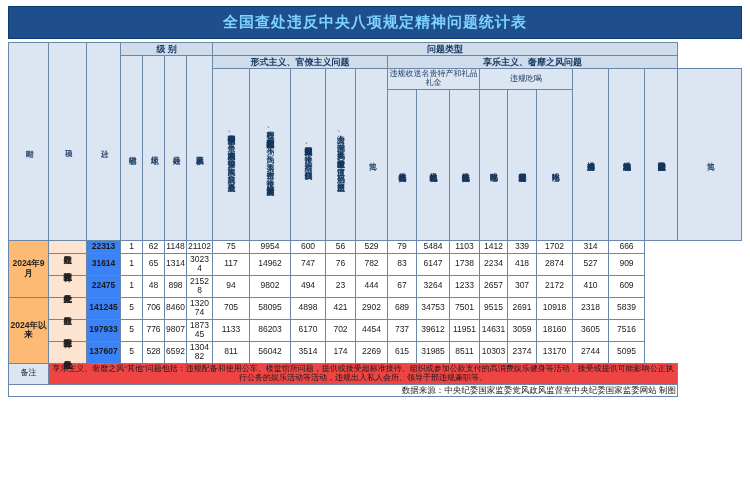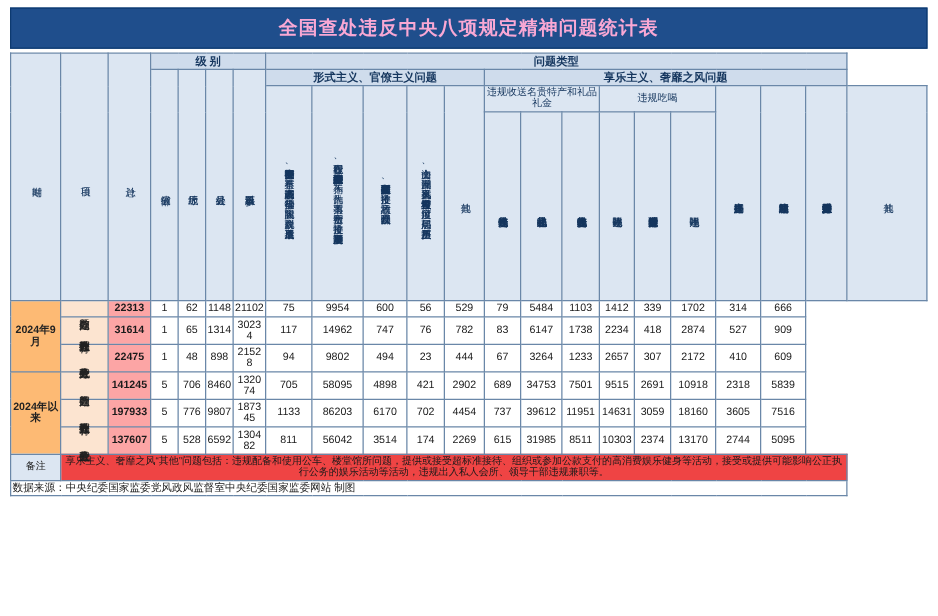--- a/index.html
+++ b/index.html
@@ -16,21 +16,21 @@
   }
   .page {
     position: relative;
     width: 750px;
     height: 493px;
     box-sizing: border-box;
     padding: 6px 8px 0 8px;
   }
   .title-bar {
     background: #1f4e8c;
-    color: #f9a8d4;
+    color: #7dd3fc;
     text-align: center;
     font-size: 15px;
     font-weight: bold;
     letter-spacing: 1px;
     padding: 6px 0 6px 0;
     border: 1px solid #0d3a70;
   }
   table.main {
     width: 734px;
     border-collapse: collapse;
@@ -96,21 +96,21 @@
     font-size: 8.5px;
     font-weight: bold;
     color: #222;
   }
   td.num {
     background: #ffffff;
     font-size: 8.5px;
     font-family: "Liberation Sans", sans-serif;
   }
   td.total {
-    background: #fca5a5;
+    background: #3b82f6;
     font-size: 8.5px;
     font-weight: bold;
   }
   .label-vert {
     display: inline-block;
     writing-mode: vertical-rl;
     text-orientation: upright;
     line-height: 1.1;
     white-space: nowrap;
   }
@@ -127,21 +127,21 @@
     font-size: 9px;
   }
   .source-row td {
     text-align: left;
     font-size: 8.5px;
     padding: 4px 5px;
     background: #ffffff;
   }
   .src-inner {
     display: flex;
-    justify-content: flex-start;
+    justify-content: flex-end;
     width: 100%;
   }
 </style>
 </head>
 <body>
 
 <div class="page">
 
   <div class="title-bar">全国查处违反中央八项规定精神问题统计表</div>
 

